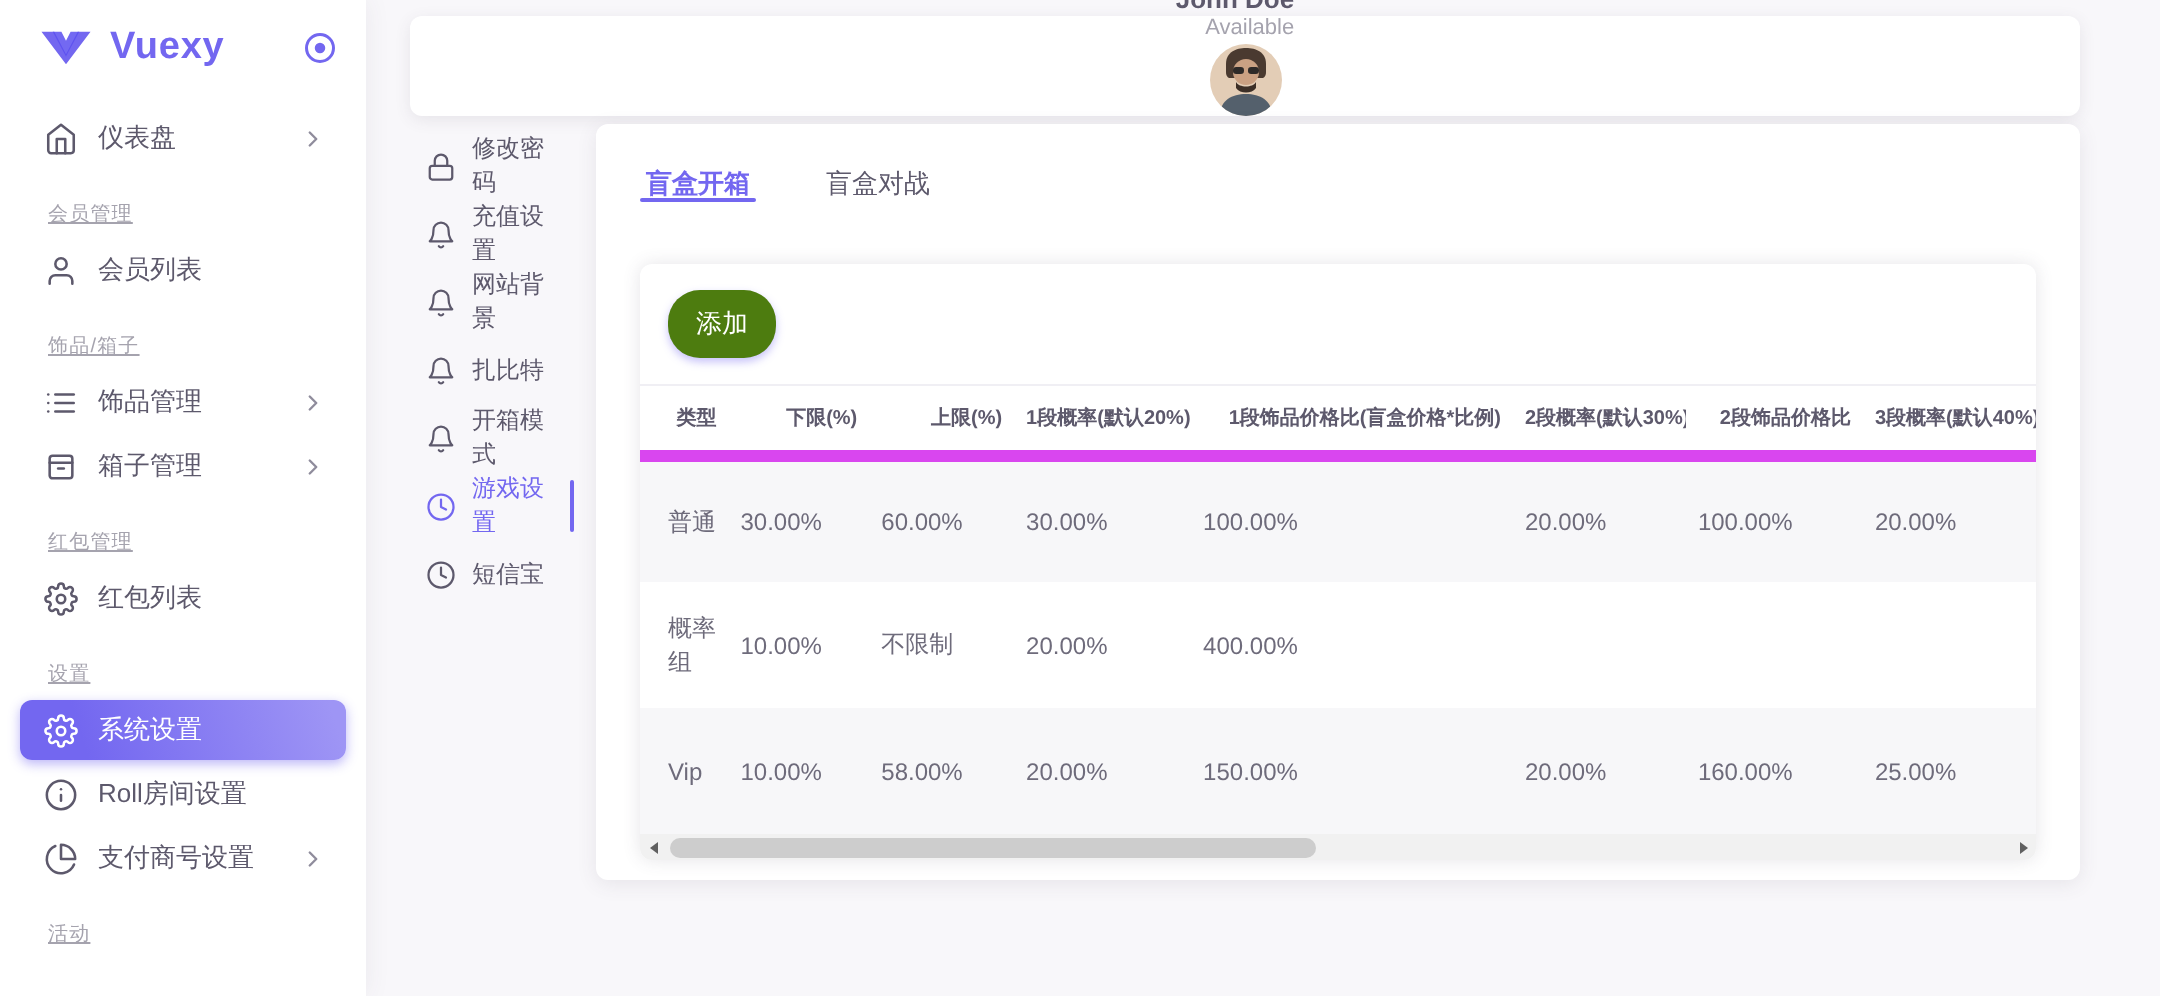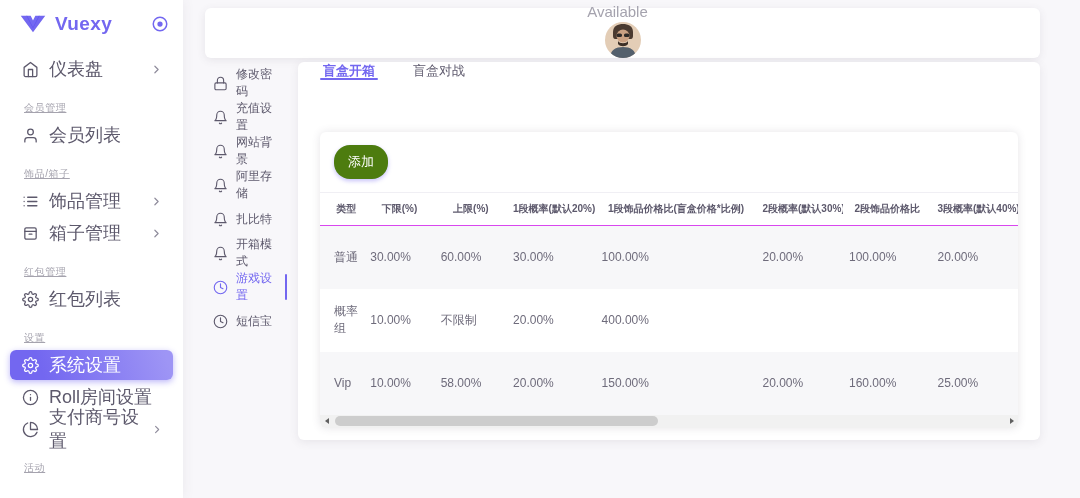--- a/index.html
+++ b/index.html
@@ -18,42 +18,42 @@
   }
   .logo-row { display:flex; align-items:center; height:48px; padding:0 14px 0 20px; }
   .logo-v svg { width:26px; height:22px; display:block; }
   .logo-text { color:#7367f0; font-size:19px; font-weight:bold; letter-spacing:.4px; margin-left:9px; flex:1; }
   .logo-toggle { color:#7367f0; display:flex; }
   .logo-toggle svg { width:18px; height:18px; }
 
   .nav { padding-top:4px; }
   .nav-item {
     display:flex; align-items:center; height:30px; margin:2px 10px;
-    padding:0 10px 0 12px; border-radius:6px; font-size:18px; color:#5d596c; cursor:pointer;
+    padding:0 10px 0 12px; border-radius:6px; font-size:13px; color:#5d596c; cursor:pointer;
   }
   .nav-item svg.mi { width:17px; height:17px; margin-right:10px; flex:none; stroke-width:1.8; }
   .nav-item .chev { margin-left:auto; width:13px; height:13px; stroke-width:2.2; color:#8f8c9c; }
   .nav-item.active {
     background:linear-gradient(72deg,#7367f0 20%,#9e95f5 95%);
     color:#fff; box-shadow:0 2px 6px rgba(115,103,240,.48);align-items:center;
   }
   .nav-section {
     margin:18px 0 6px 24px; font-size:10px; line-height:12px;
     color:#a5a3ae; letter-spacing:.6px;text-decoration:underline;
   }
 
   
   .header-card {
     position:absolute; left:205px; top:8px; width:835px; height:50px;
     background:#fff; border-radius:6px; box-shadow:0 2px 8px rgba(75,70,92,.1);
     display:flex; align-items:center; justify-content:flex-end; padding:0 10px; z-index:2;flex-direction:column;
   }
   .user-info { text-align:right; margin-right:10px; line-height:1.25; }
   .user-name { font-size:13px; font-weight:bold; color:#5d596c; }
-  .user-status { font-size:15px; color:#a5a3ae; }
+  .user-status { font-size:11px; color:#a5a3ae; }
   .avatar { width:36px; height:36px; border-radius:50%; overflow:hidden; flex:none; cursor:pointer; }
   .avatar svg { display:block; width:36px; height:36px; }
 
   
   .settings-menu { position:absolute; left:205px; top:66px; width:78px; z-index:1; }
   .smenu-item {
     position:relative; display:flex; align-items:center; height:34px;
     padding-left:8px; font-size:12px; color:#5d596c; cursor:pointer;
   }
   .smenu-item svg { width:15px; height:15px; margin-right:8px; flex:none; stroke-width:1.8; }
@@ -61,21 +61,21 @@
   .smenu-item.active::after {
     content:''; position:absolute; right:-4px; top:4px; bottom:4px; width:2px;
     background:#7367f0; border-radius:2px;
   }
 
   
   .content-card {
     position:absolute; left:298px; top:62px; width:742px; height:378px;
     background:#fff; border-radius:6px; box-shadow:0 2px 10px rgba(75,70,92,.1); z-index:2;
   }
-  .tabs { display:flex; align-items:flex-start; padding:0 22px; height:51px; }
+  .tabs { display:flex; align-items:flex-end; padding:12px 22px; height:51px; }
   .tab {
     display:flex; align-items:center; padding:0 3px; margin-right:32px;
     font-size:13px; color:#5d596c; position:relative; cursor:pointer;
   }
   .tab.active { color:#7367f0; font-weight:bold; }
   .tab.active::after {
     content:''; position:absolute; left:0; right:0; bottom:0; height:2px;
     background:#7367f0; border-radius:2px;
   }
   .tabs-divider { width:1px; background:#ebe9f1; margin:8px 0; }
@@ -87,23 +87,23 @@
   .table-toolbar { padding:13px 14px; }
   .add-btn {
     background:#4d7c0f; color:#fff; border:none; border-radius:16px;
     padding:8px 14px; font-size:13px; cursor:pointer;
     box-shadow:0 2px 4px rgba(115,103,240,.4);
     font-family:"Liberation Sans", sans-serif;
   }
 
   table.data { width:100%; border-collapse:collapse; table-layout:fixed; }
   table.data th {
-    text-align:center; padding:9px 6px; font-size:10px; font-weight:bold;
+    text-align:right; padding:9px 6px; font-size:10px; font-weight:bold;
     color:#5d596c; white-space:nowrap; overflow:hidden;
-    border-top:1px solid #f0eff4; border-bottom:1px solid #d946ef; background:#fff;
+    border-top:1px solid #f0eff4; border-bottom:6px solid #d946ef; background:#fff;
   }
   table.data th:first-child, table.data td:first-child { padding-left:14px; }
   table.data td {
     padding:6px 6px; height:63px; font-size:12px; color:#6e6b7b; vertical-align:middle;
   }
   table.data tbody tr:nth-child(odd) { background:#f7f7f9; }
 
   .hscroll { display:flex; align-items:center; height:13px; background:#fafafa; }
   .arr { width:13px; height:13px; display:flex; align-items:center; justify-content:center; cursor:pointer; background:#f1f1f1; flex:none; }
   .arr span { width:0; height:0; display:block; }
@@ -259,27 +259,20 @@
         <path d="M13.73 21a2 2 0 0 1-3.46 0"></path>
       </svg>
     <span>充值设置</span>
   </div>
   <div class="smenu-item">
     <svg class="ic" viewBox="0 0 24 24">
         <path d="M18 8A6 6 0 0 0 6 8c0 7-3 9-3 9h18s-3-2-3-9"></path>
         <path d="M13.73 21a2 2 0 0 1-3.46 0"></path>
       </svg>
     <span>网站背景</span>
-  </div>
-  <div class="smenu-item">
-    <svg class="ic" viewBox="0 0 24 24">
-        <path d="M18 8A6 6 0 0 0 6 8c0 7-3 9-3 9h18s-3-2-3-9"></path>
-        <path d="M13.73 21a2 2 0 0 1-3.46 0"></path>
-      </svg>
-    <span>阿里存储</span>
   </div>
   <div class="smenu-item">
     <svg class="ic" viewBox="0 0 24 24">
         <path d="M18 8A6 6 0 0 0 6 8c0 7-3 9-3 9h18s-3-2-3-9"></path>
         <path d="M13.73 21a2 2 0 0 1-3.46 0"></path>
       </svg>
     <span>扎比特</span>
   </div>
   <div class="smenu-item">
     <svg class="ic" viewBox="0 0 24 24">

